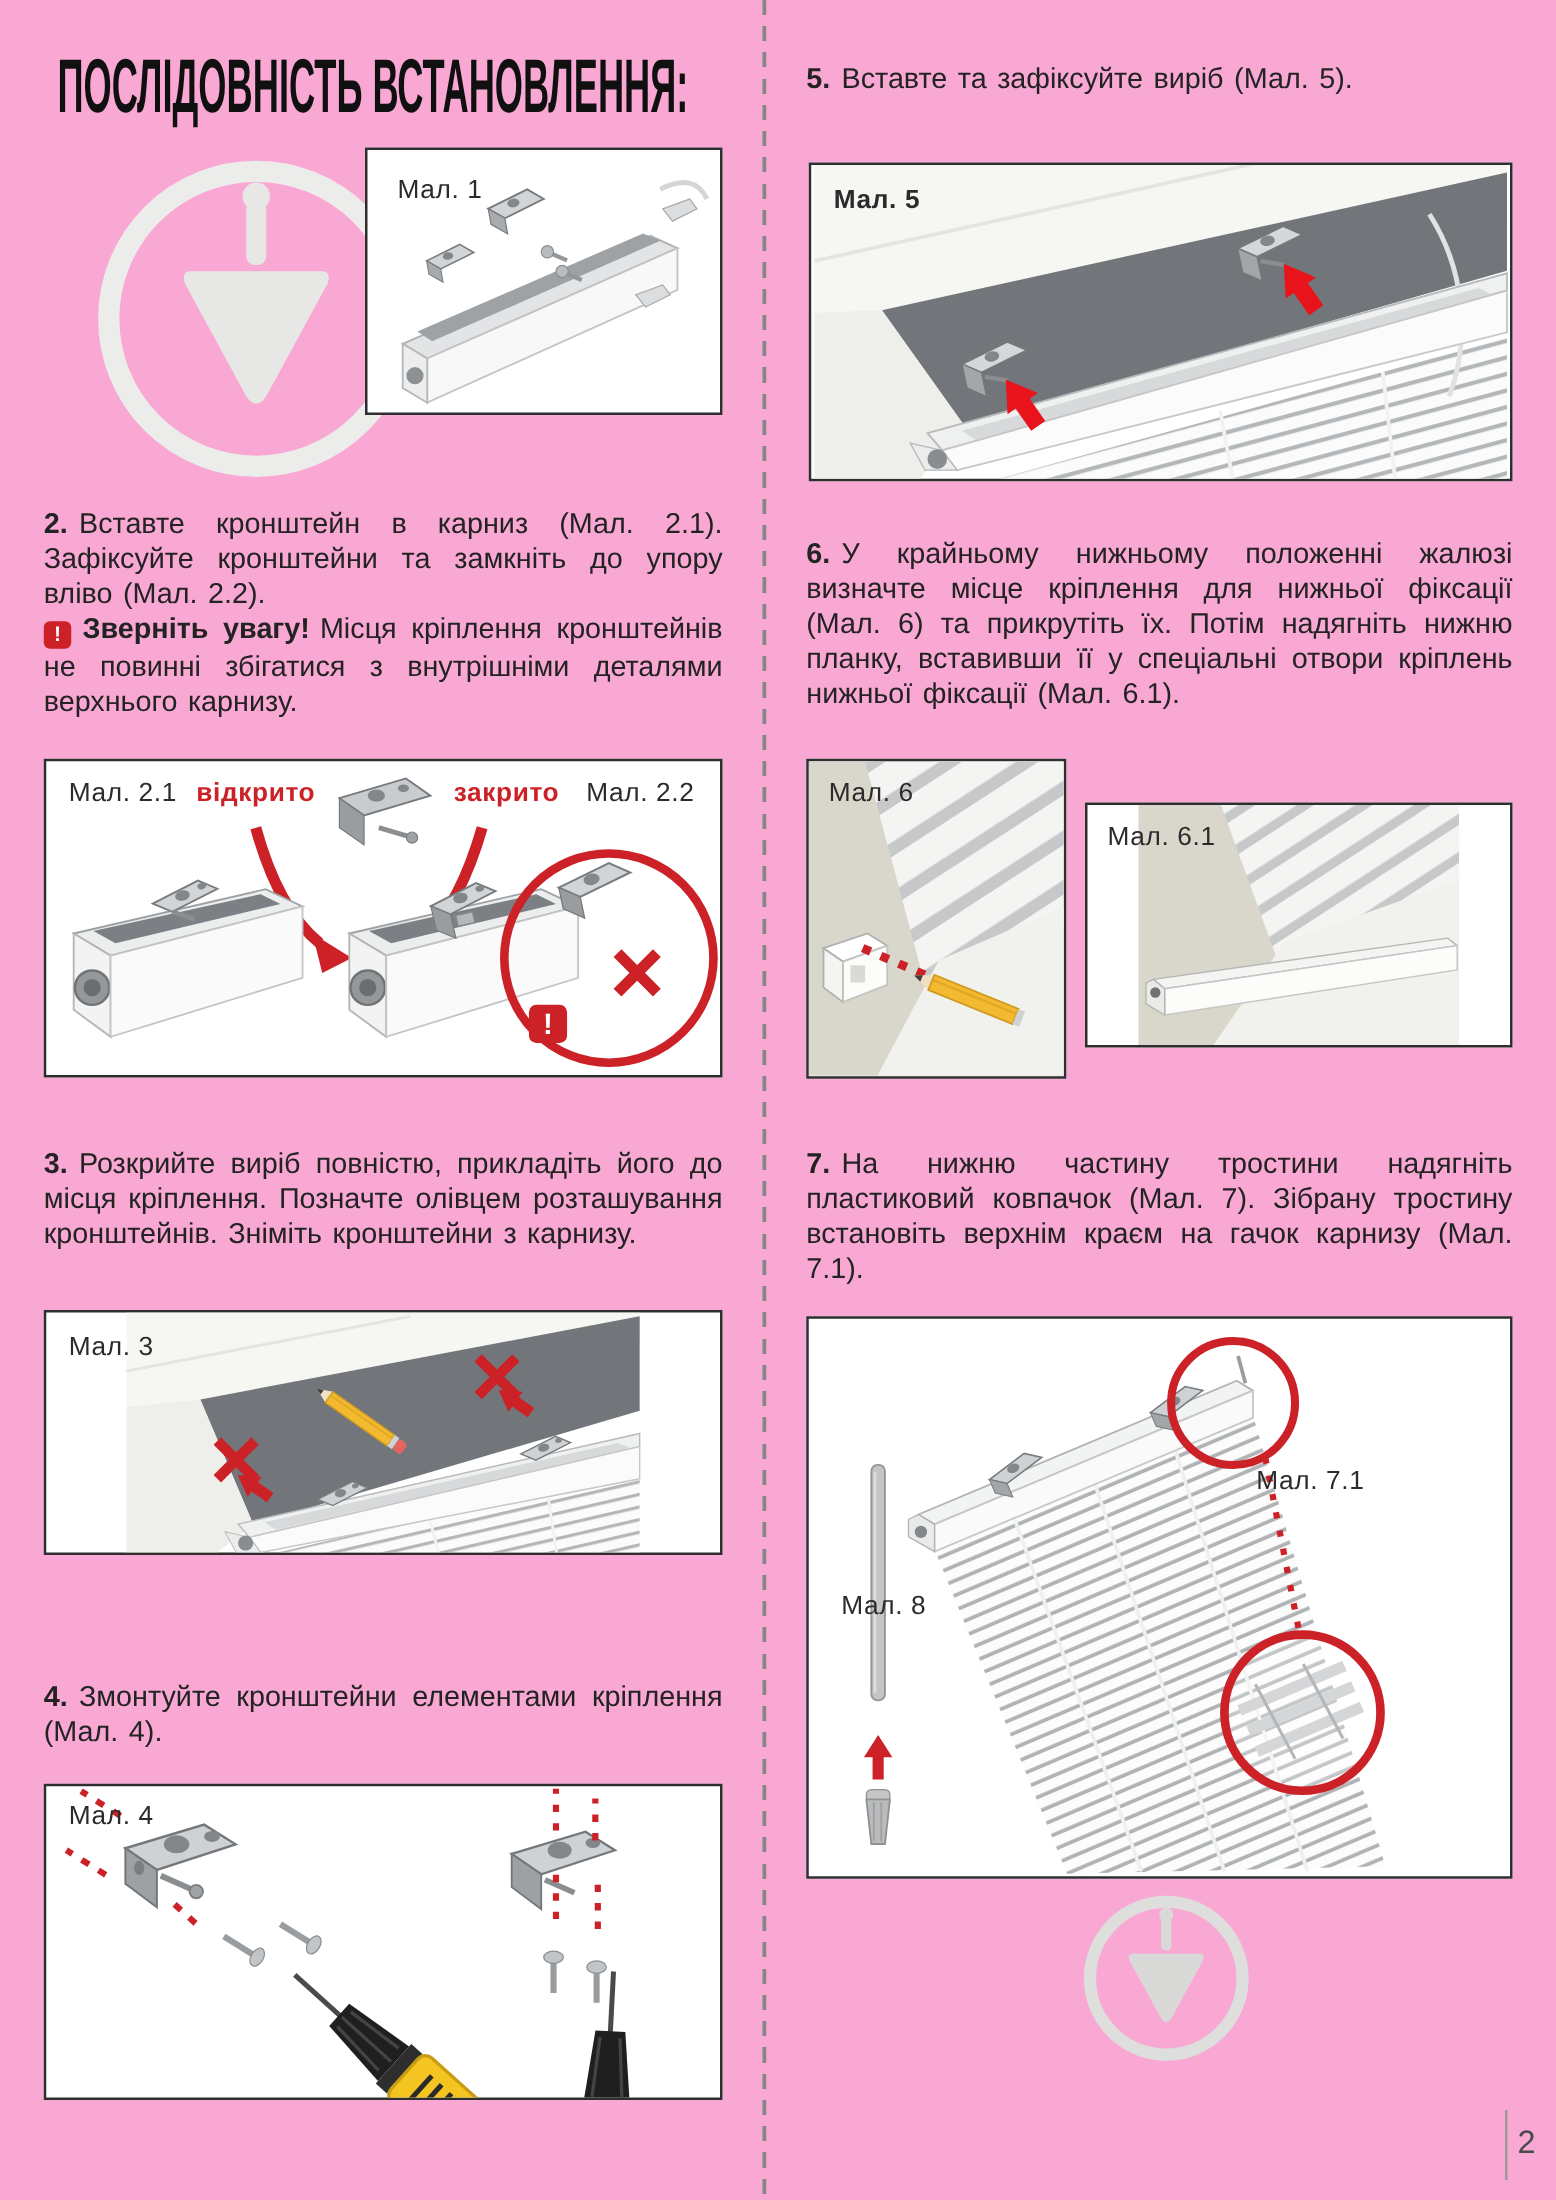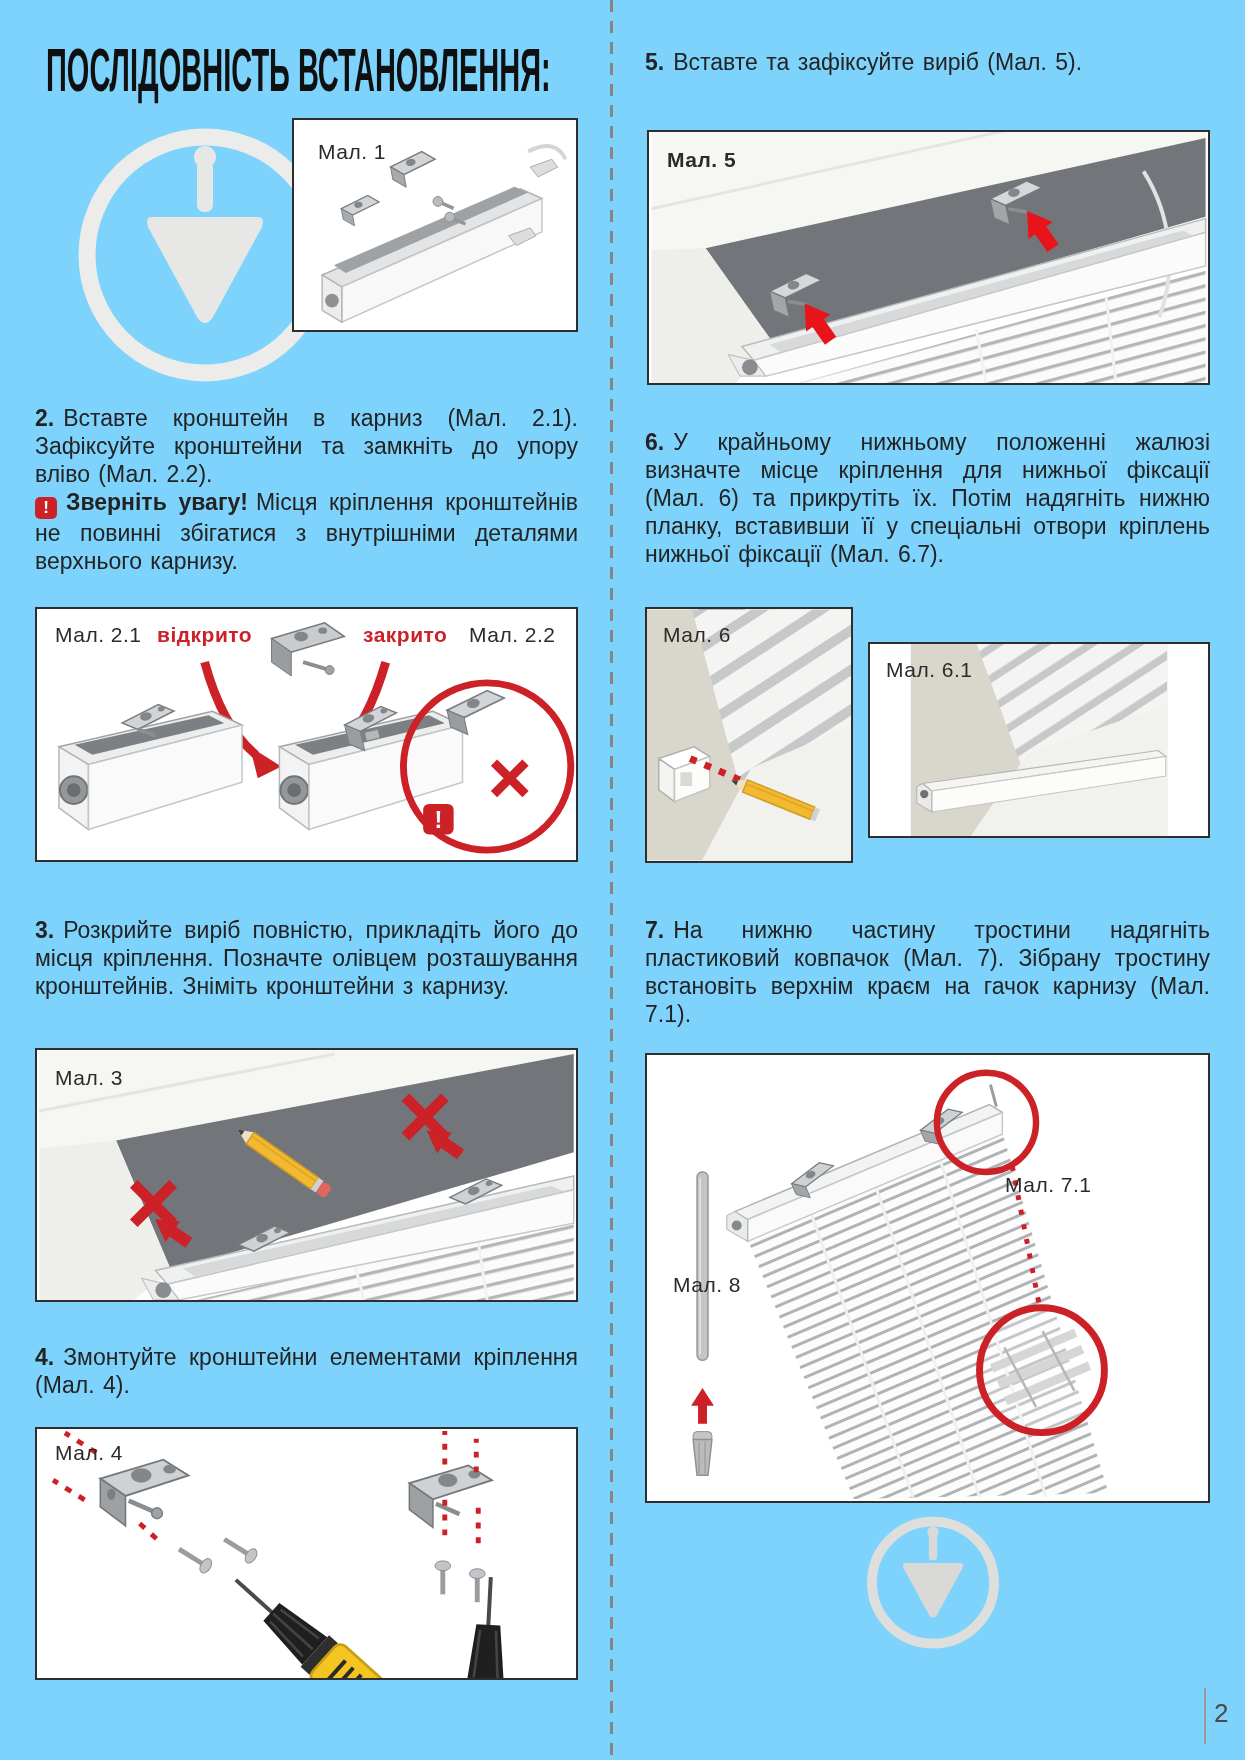--- a/index.html
+++ b/index.html
@@ -1,16 +1,16 @@
 <!DOCTYPE html>
 <html><head>
 <meta charset="utf-8">
 <style>
   html,body{margin:0;padding:0;background:#fff;}
-  .page{position:relative;width:1245px;height:1760px;background:#7dd3fc;overflow:hidden;
+  .page{position:relative;width:1245px;height:1760px;background:#f9a8d4;overflow:hidden;
         font-family:"Liberation Sans",sans-serif;color:#232323;}
   .divider{position:absolute;left:610px;top:0;width:3px;height:1760px;
            background:repeating-linear-gradient(to bottom,#858585 0 12px,transparent 12px 21px);}
   .title{position:absolute;left:46px;top:34px;font-weight:700;font-size:58px;color:#101010;
          white-space:nowrap;transform:scale(0.5,1.05);transform-origin:0 0;letter-spacing:0;}
   .step{position:absolute;margin:0;font-size:23px;line-height:28px;text-align:justify;
         color:#232323;word-spacing:2px;}
   .step .num{font-weight:700;margin-right:9px;}
   .step.single{text-align:left;}
   .wicon{display:inline-block;width:22px;height:22px;background:#cc2127;color:#fff;
@@ -155,21 +155,21 @@
     <div class="figlabel" style="left:18px;top:14px">Мал. 2.1</div>
     <div class="figlabel red" style="left:120px;top:14px">відкрито</div>
     <div class="figlabel red" style="left:326px;top:14px">закрито</div>
     <div class="figlabel" style="left:432px;top:14px">Мал. 2.2</div>
   </div>
 
   <p class="step" style="left:35px;top:916px;width:543px;">
     <b class="num">3.</b><span>Розкрийте виріб повністю, прикладіть його до місця кріплення. Позначте олівцем розташування кронштейнів. Зніміть кронштейни з карнизу.</span>
   </p>
 
-  <div class="figbox" style="left:35px;top:1048px;width:543px;height:254px;">
+  <div class="figbox" style="left:35px;top:1048px;width:543px;height:196px;">
     <svg viewBox="0 0 543 254">
       <defs>
         <pattern id="p3" width="13" height="13" patternUnits="userSpaceOnUse" patternTransform="rotate(-13)">
           <rect width="13" height="13" fill="#fbfbfb"></rect>
           <rect y="9" width="13" height="3.4" fill="#b4b7b9"></rect>
         </pattern>
       </defs>
       <polygon points="0,0 543,0 543,10 78,100 0,100" fill="#f6f6f3"></polygon>
       <line x1="0" y1="62" x2="300" y2="4" stroke="#e4e4e0" stroke-width="3"></line>
       <polygon points="78,92 543,4 543,104 134,224" fill="#72767b"></polygon>
@@ -346,21 +346,21 @@
         <polygon points="0,-7 22,-7 22,-15 46,0 22,15 22,7 0,7" fill="#e8131b"></polygon>
       </g>
       <g transform="translate(182,212) rotate(235)">
         <polygon points="0,-7 22,-7 22,-15 46,0 22,15 22,7 0,7" fill="#e8131b"></polygon>
       </g>
     </svg>
     <div class="figlabel" style="left:18px;top:16px">Мал. 5</div>
   </div>
 
   <p class="step" style="left:645px;top:428px;width:565px;">
-    <b class="num">6.</b><span>У крайньому нижньому положенні жалюзі визначте місце кріплення для нижньої фіксації (Мал. 6) та прикрутіть їх. Потім надягніть нижню планку, вставивши її у спеціальні отвори кріплень нижньої фіксації (Мал. 6.7).</span>
+    <b class="num">6.</b><span>У крайньому нижньому положенні жалюзі визначте місце кріплення для нижньої фіксації (Мал. 6) та прикрутіть їх. Потім надягніть нижню планку, вставивши її у спеціальні отвори кріплень нижньої фіксації (Мал. 6.1).</span>
   </p>
 
   <div class="figbox" style="left:645px;top:607px;width:208px;height:256px;">
     <svg viewBox="0 0 208 256">
       <defs>
         <pattern id="p6" width="34" height="34" patternUnits="userSpaceOnUse" patternTransform="rotate(-33)">
           <rect width="34" height="34" fill="#f4f4f2"></rect>
           <rect y="24" width="34" height="10" fill="#c6c8ca"></rect>
         </pattern>
         <clipPath id="c6">

